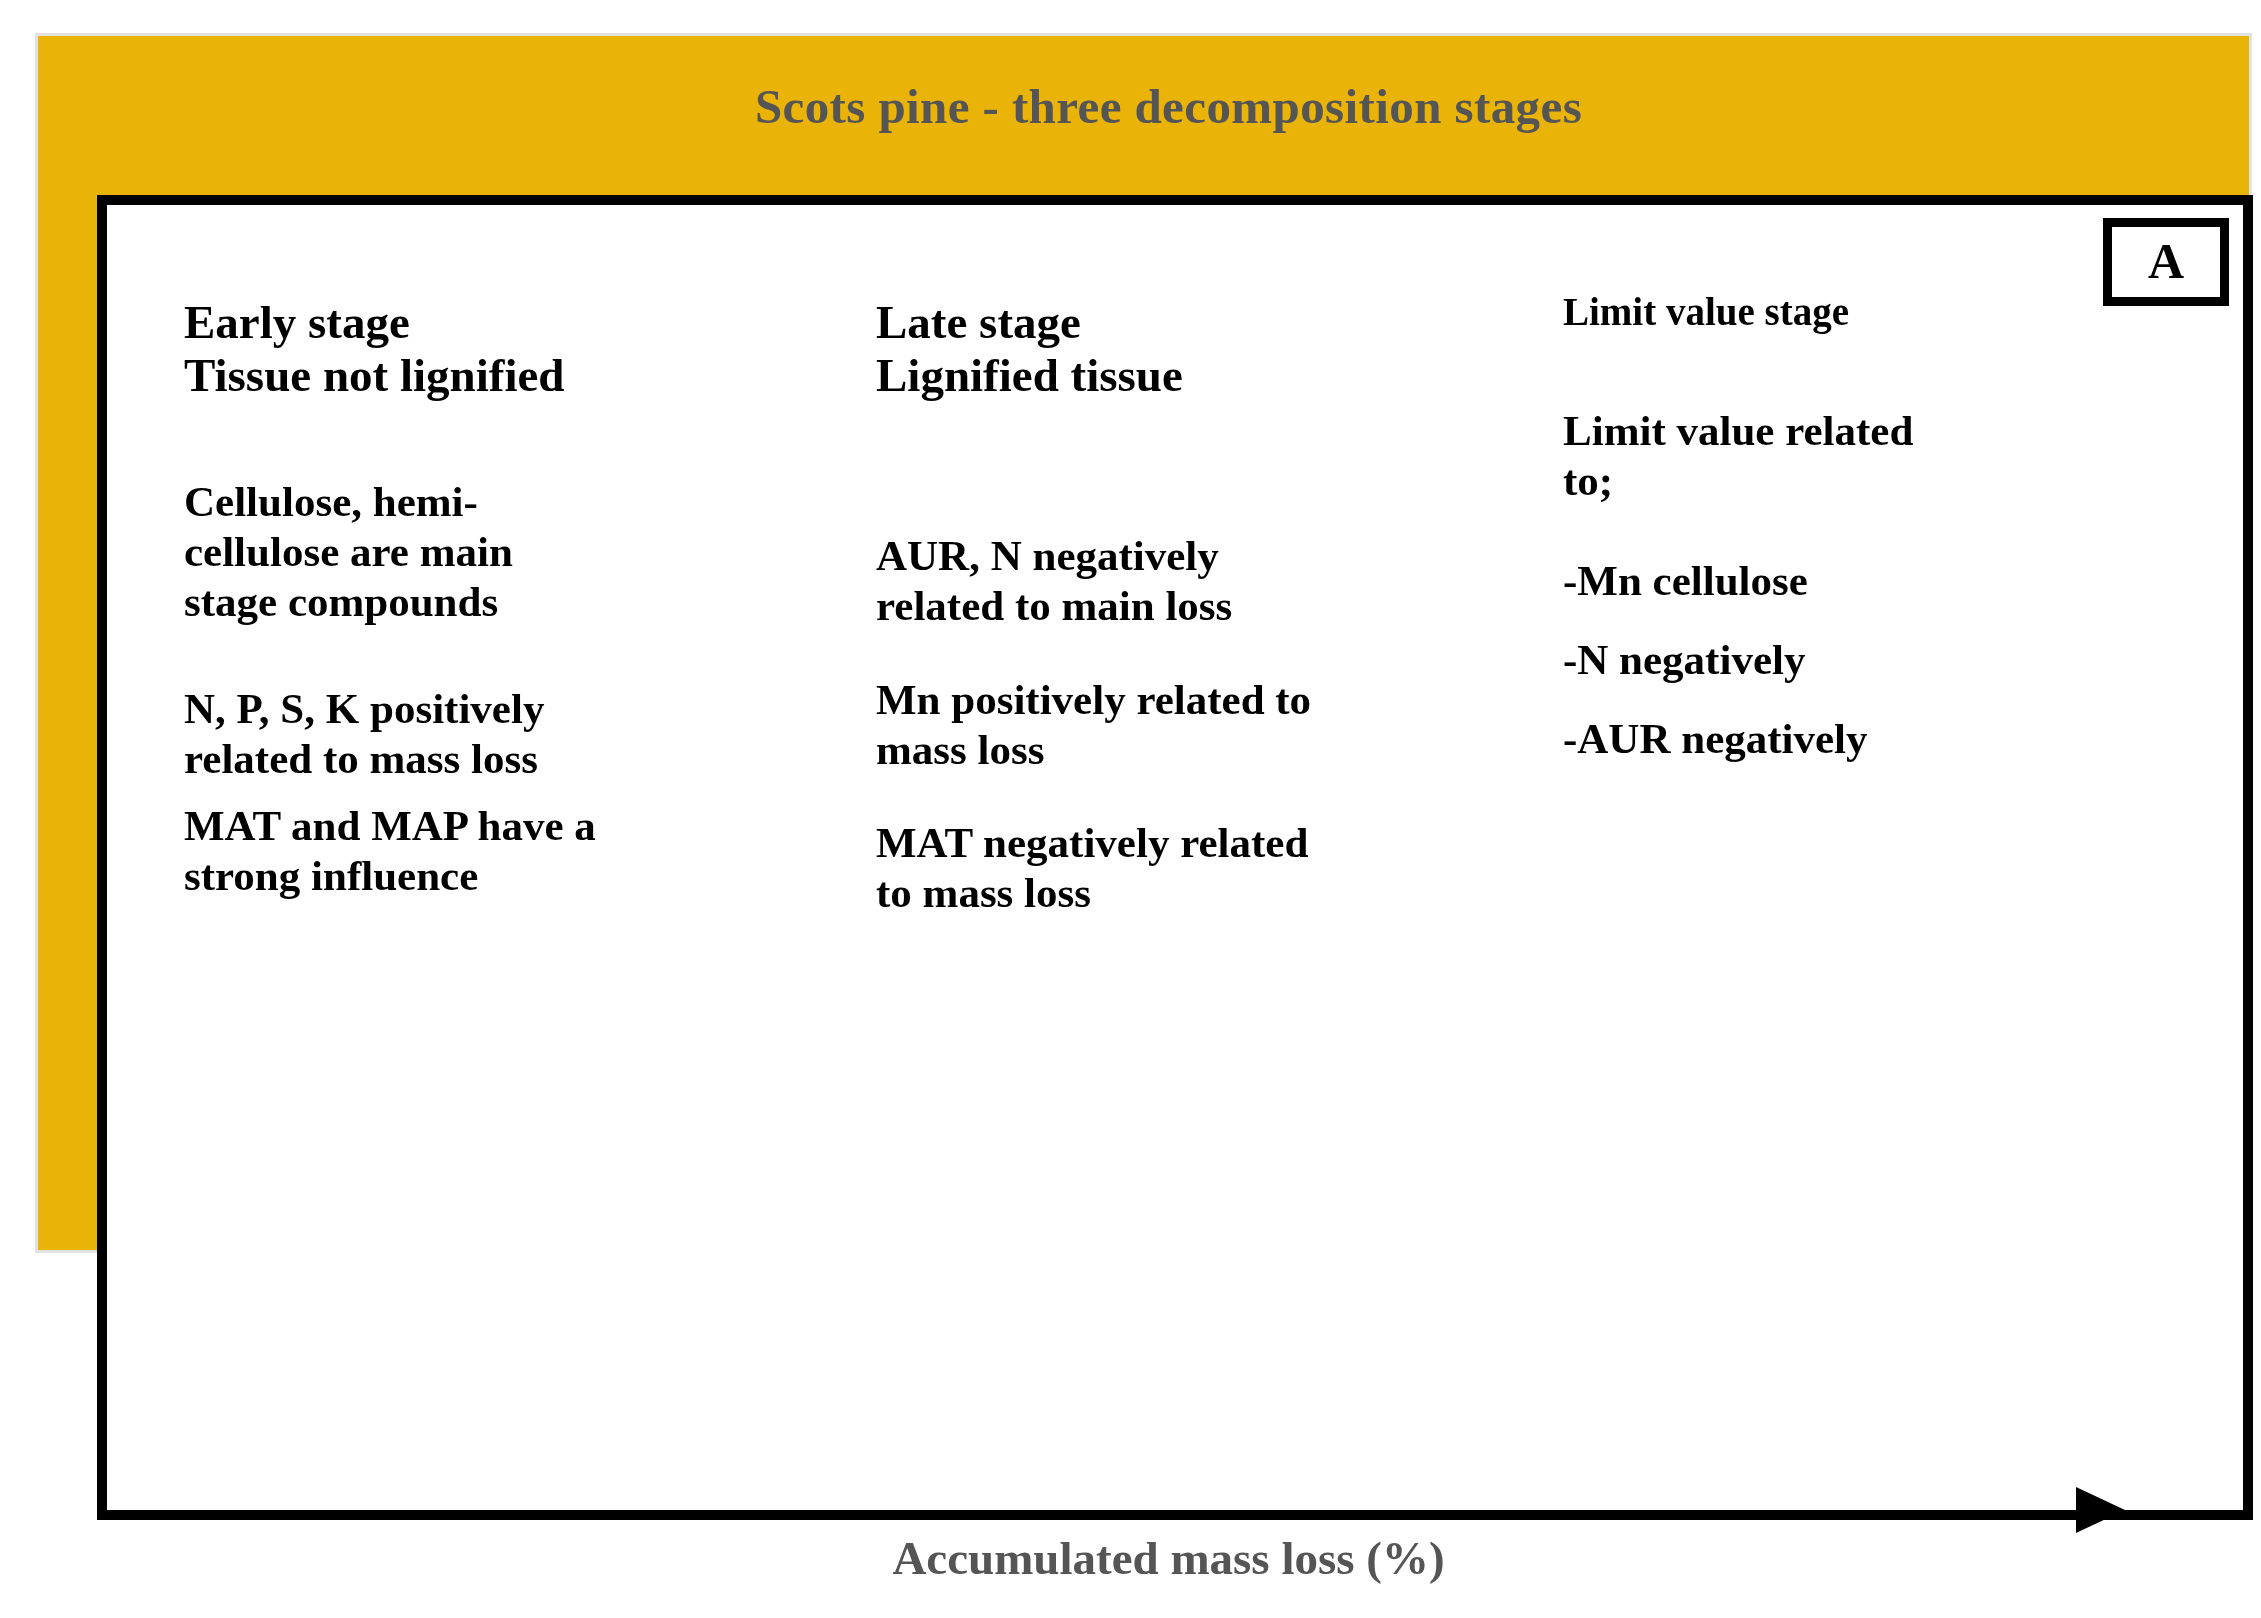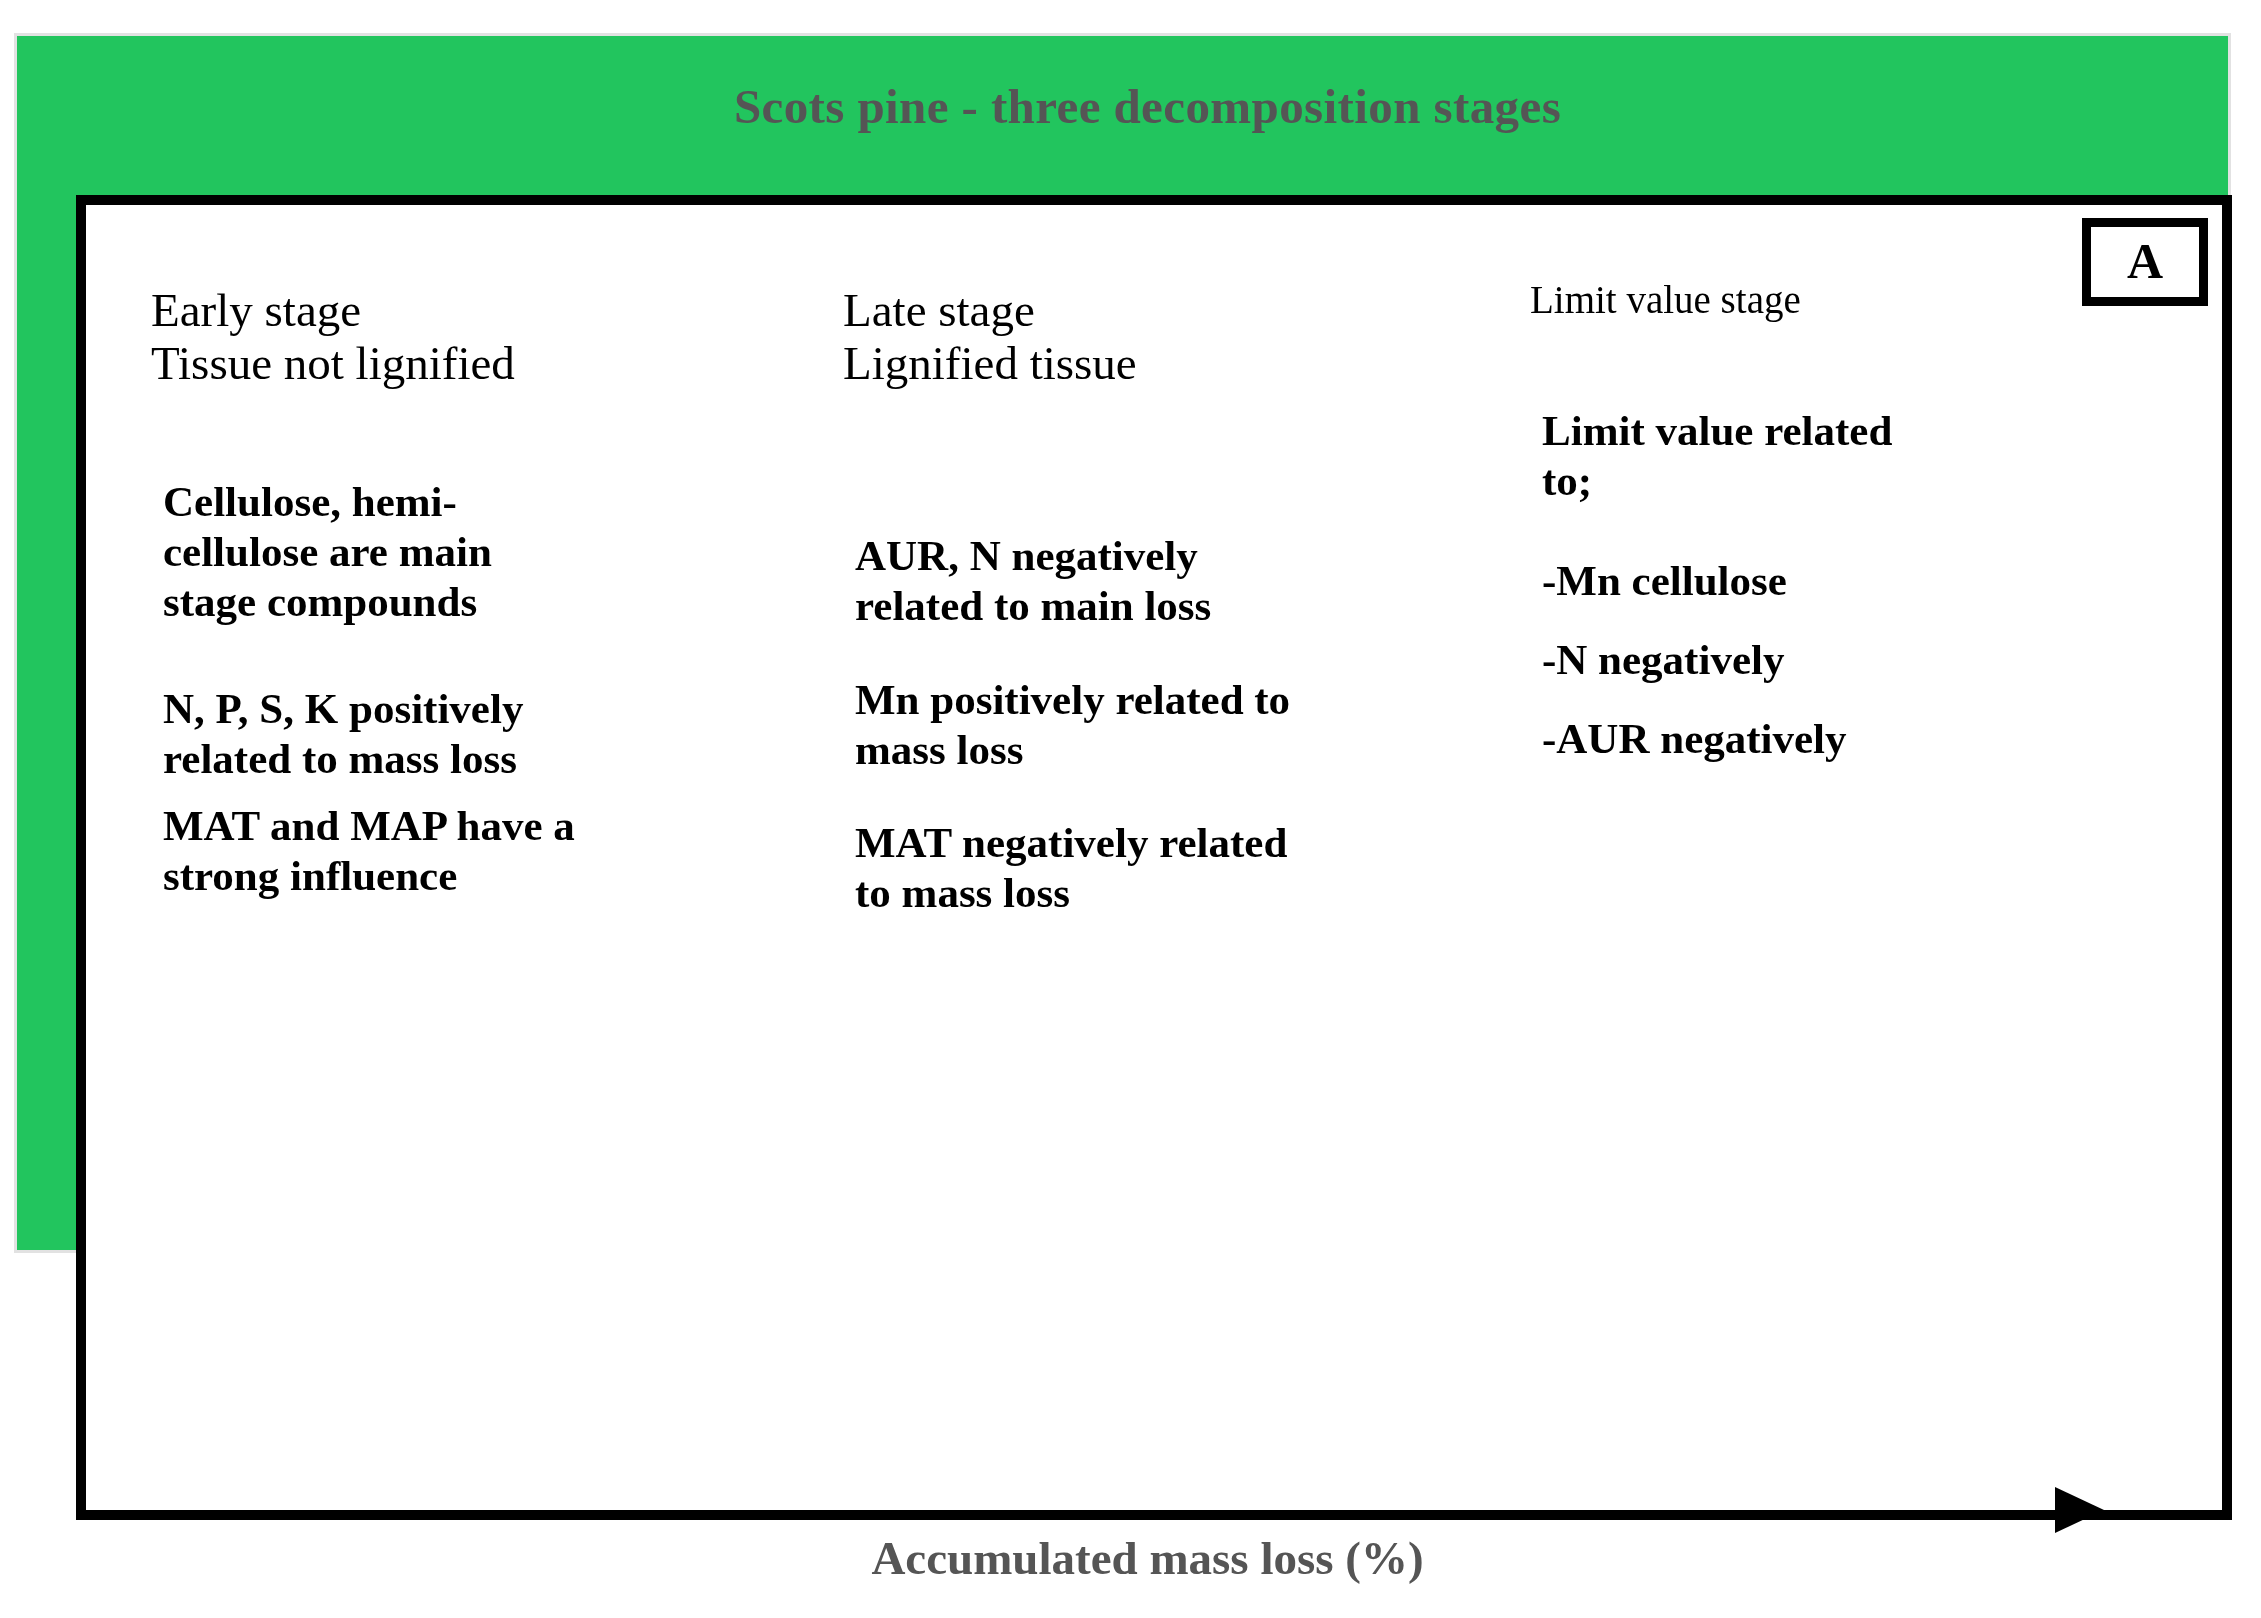--- a/index.html
+++ b/index.html
@@ -11,27 +11,27 @@
   body {
     width: 2261px;
     height: 1618px;
     font-family: "Liberation Serif", "DejaVu Serif", serif;
     overflow: hidden;
   }
 
   
   .page-frame {
     position: absolute;
-    left: 14px;
+    left: 35px;
     top: 33px;
     width: 2217px;
     height: 1220px;
     border: 3.2px solid #e2e2e2;
     box-sizing: border-box;
-    background: #22c55e;
+    background: #eab308;
   }
 
   
   .figure-title {
     position: absolute;
     left: 0;
     top: 46px;
     width: 2261px;
     text-align: center;
     font-size: 49px;
@@ -89,23 +89,23 @@
     position: absolute;
     top: 79px;
     color: #000000;
   }
   .col-1 { left: 65px;  width: 655px; }
   .col-2 { left: 757px; width: 663px; }
   .col-3 { left: 1444px; width: 623px; }
 
   .stage-heading {
     font-size: 47px;
-    font-weight: normal;
+    font-weight: bold;
     line-height: 1.12;
-    margin: 0;
+    margin: 12px;
     white-space: pre-line;
   }
   .col-3 .stage-heading { font-size: 39px; }
 
   .stage-note {
     font-size: 43px;
     font-weight: bold;
     line-height: 1.16;
     margin: 12px;
     white-space: pre-line;

